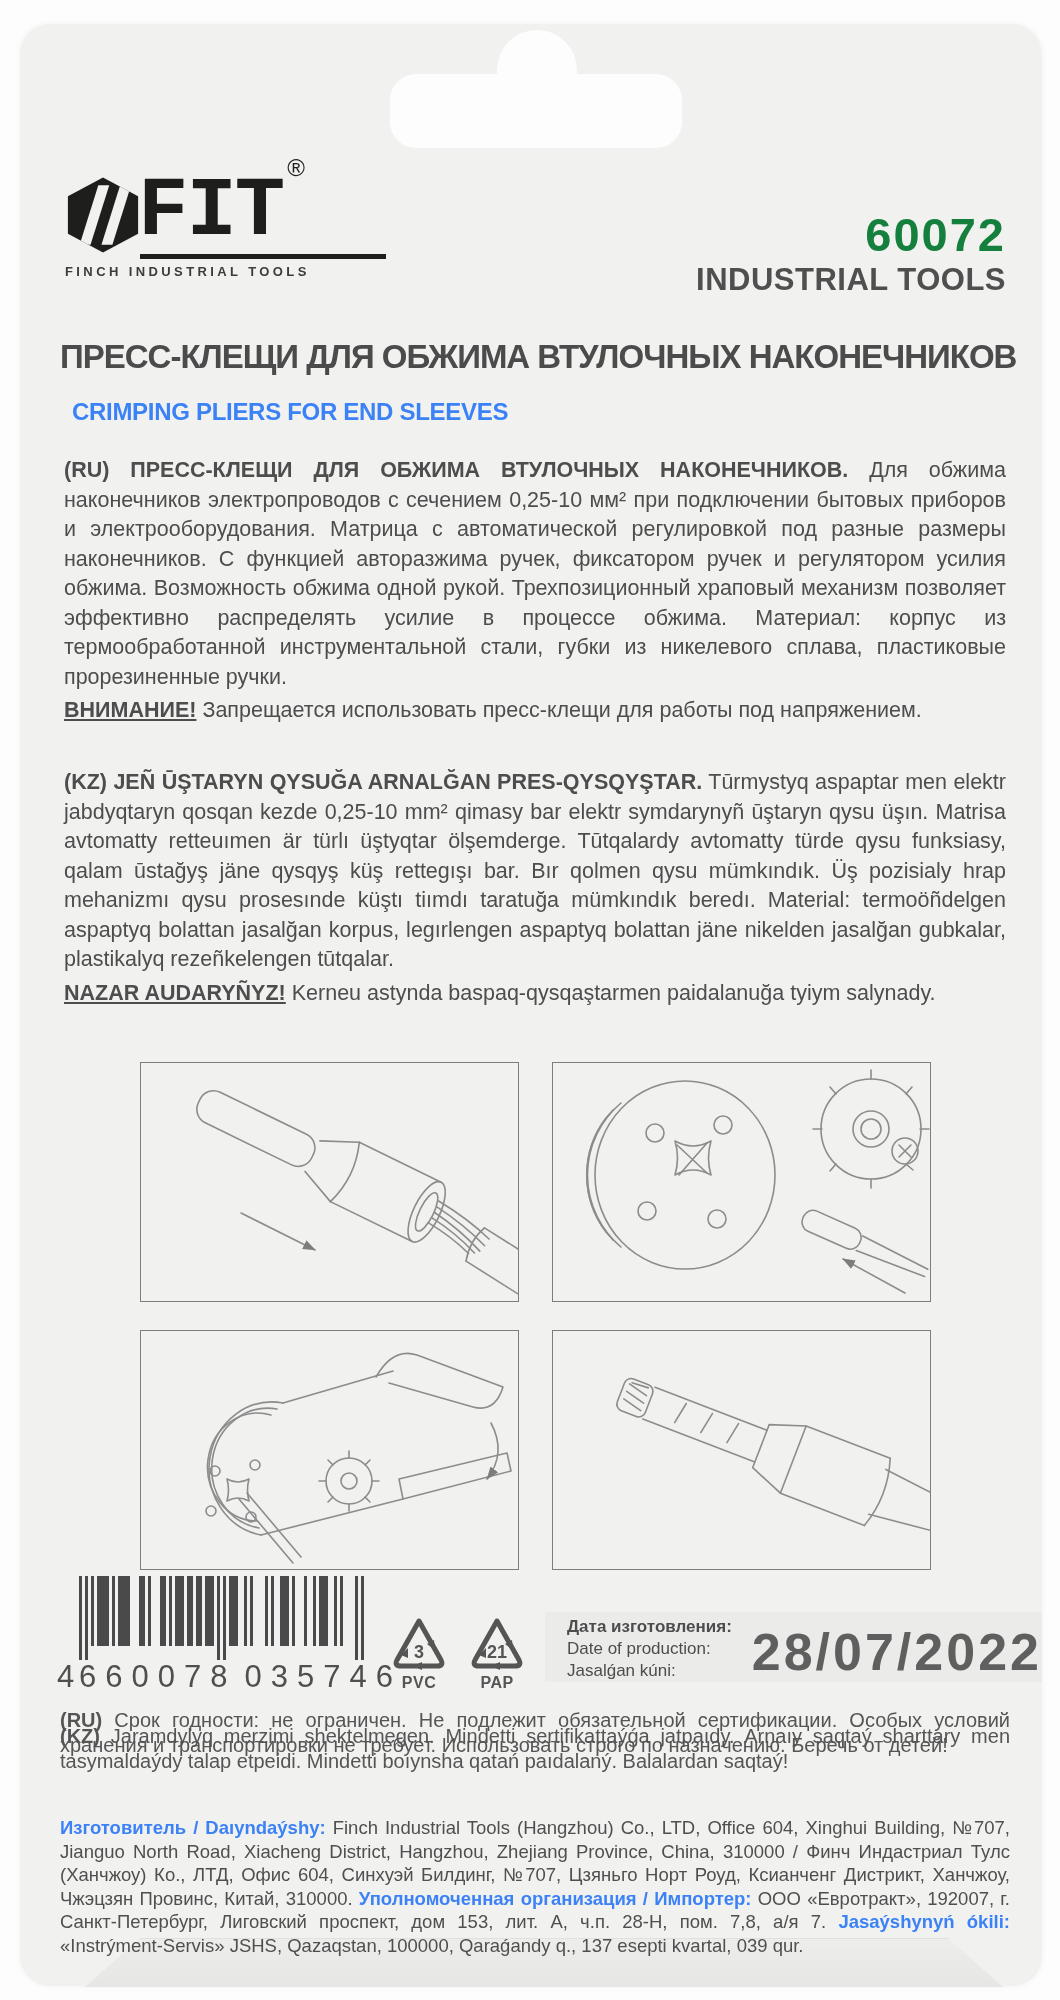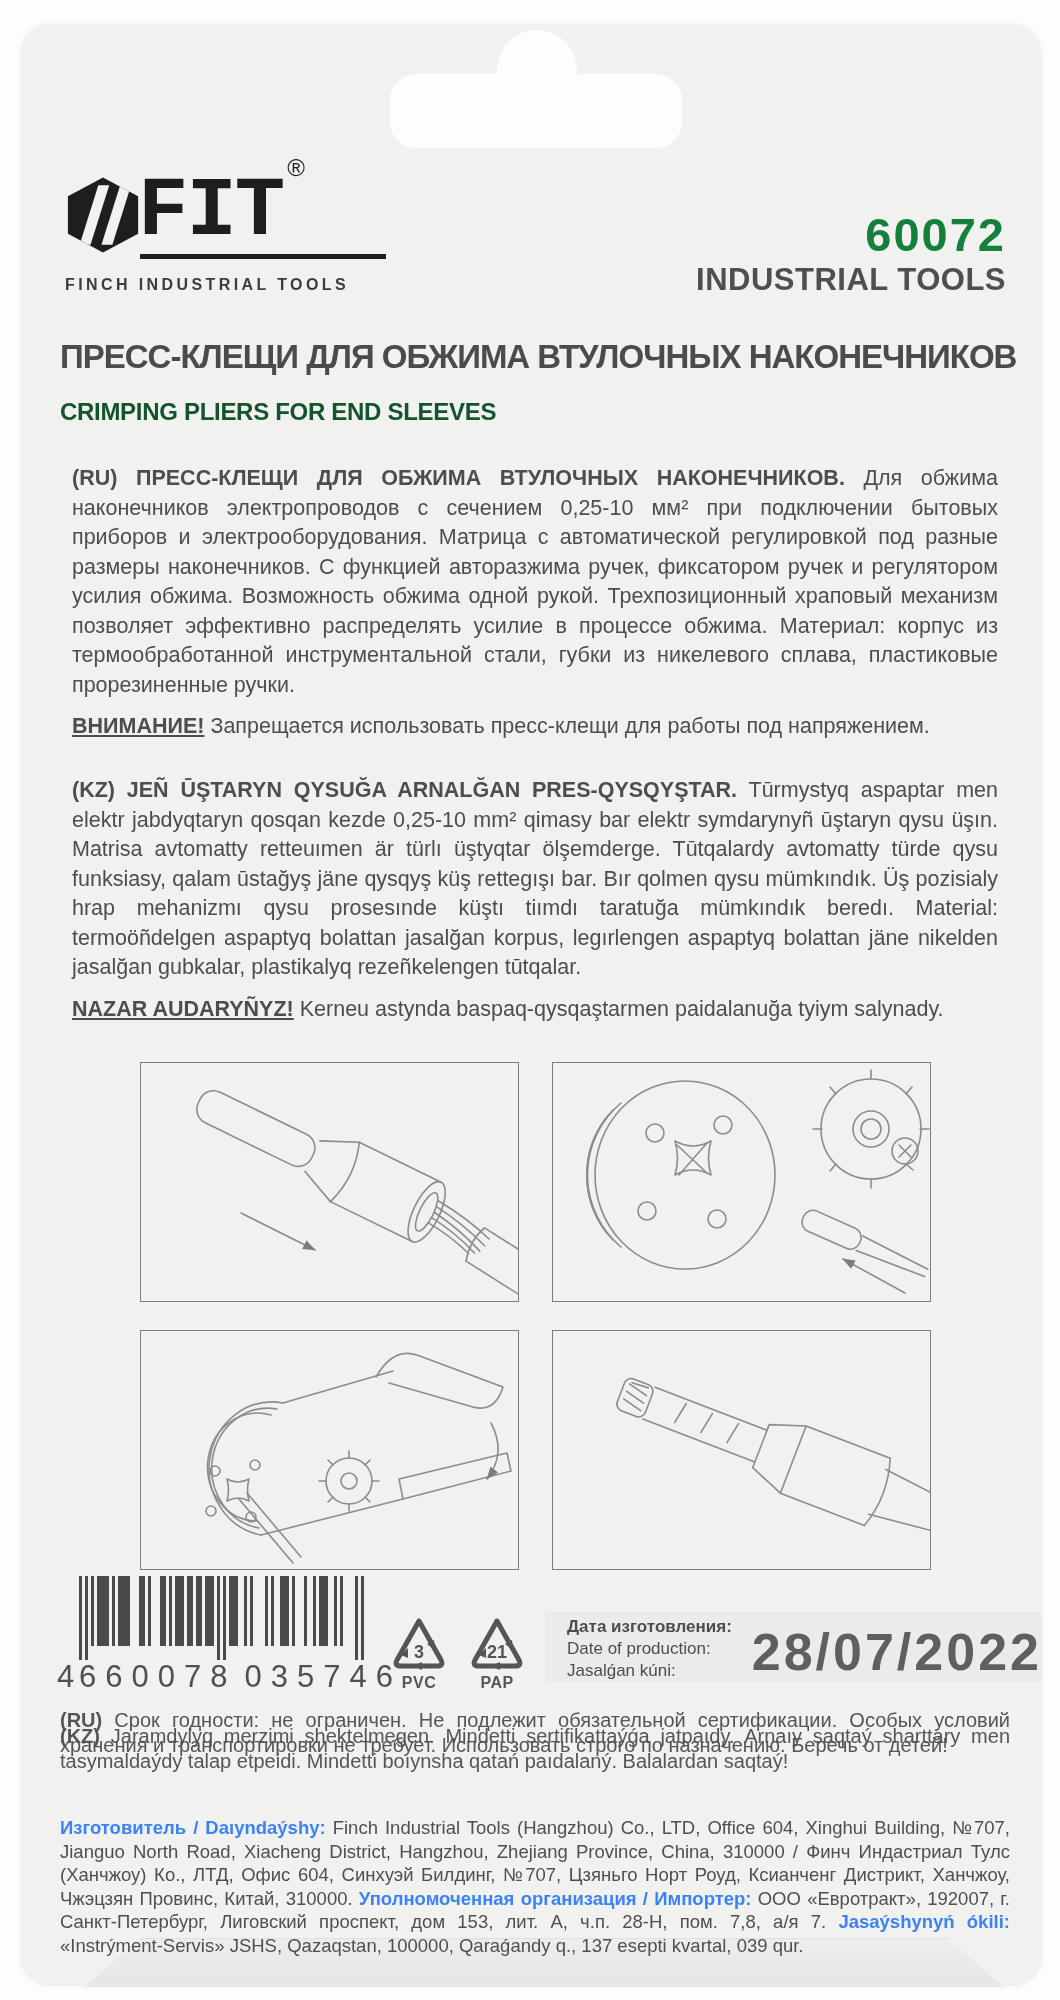--- a/index.html
+++ b/index.html
@@ -26,31 +26,31 @@
     clip-path:polygon(6% 0,94% 0,100% 100%,0 100%);
     border-top:1px solid #e0e0df;
   }
   
   .logo-block{position:absolute;left:64px;top:168px;width:270px;height:112px;}
   .hex-svg{position:absolute;left:0;top:6px;}
   .logo-word-row{position:absolute;left:74px;top:-14px;white-space:nowrap;}
   .logo-word{font-family:Liberation Mono, monospace;font-weight:bold;font-size:84px;color:#1e1e1c;letter-spacing:-2px;}
   .logo-reg{font-size:24px;color:#1e1e1c;vertical-align:58px;margin-left:4px;}
   .logo-rule{position:absolute;left:76px;top:86px;width:246px;height:5px;background:#1e1e1c;}
-  .logo-tagline{position:absolute;left:1px;top:96px;font-size:16px;font-weight:bold;color:#3c3c3c;letter-spacing:3.4px;white-space:nowrap;margin-top:12px;}
+  .logo-tagline{position:absolute;left:1px;top:96px;font-size:13px;font-weight:bold;color:#3c3c3c;letter-spacing:3.4px;white-space:nowrap;}
   
   .sku-block{position:absolute;right:54px;top:170px;text-align:right;}
   .sku{font-size:47px;font-weight:bold;color:#15803d;letter-spacing:2px;line-height:50px;margin-top:40px;}
   .brand-line{font-size:31px;font-weight:bold;color:#4f4f4f;letter-spacing:0.5px;margin-top:2px;text-align:right;}
   
   .title{position:absolute;left:60px;top:338px;font-size:33px;font-weight:bold;color:#4b4b4b;letter-spacing:-1px;white-space:nowrap;}
-  .subtitle{position:absolute;left:60px;top:398px;font-size:24px;font-weight:bold;color:#14532d;letter-spacing:-0.3px;white-space:nowrap;}
+  .subtitle{position:absolute;left:72px;top:398px;font-size:24px;font-weight:bold;color:#3b82f6;letter-spacing:-0.3px;white-space:nowrap;}
   
   .textblock{position:absolute;left:60px;width:950px;font-size:21.5px;line-height:29.5px;color:#4d4d4d;text-align:justify;}
-  .textblock p{margin:12px;}
+  .textblock p{margin:4px;}
   .lead{font-weight:bold;}
   .warn{font-weight:bold;text-decoration:underline;}
   
   .diag{position:absolute;width:377px;height:238px;border:1.5px solid #7d7d7d;background:#f1f1f0;}
   .diag svg{display:block;width:100%;height:100%;}
   
   .barcode{position:absolute;left:57px;top:1576px;}
   .bc-svg{margin-left:22px;display:block;}
   .bc-digits{display:flex;margin-top:0px;font-size:31px;color:#4f4f4f;line-height:34px;}
   .bc-digits .d1{width:22px;}

